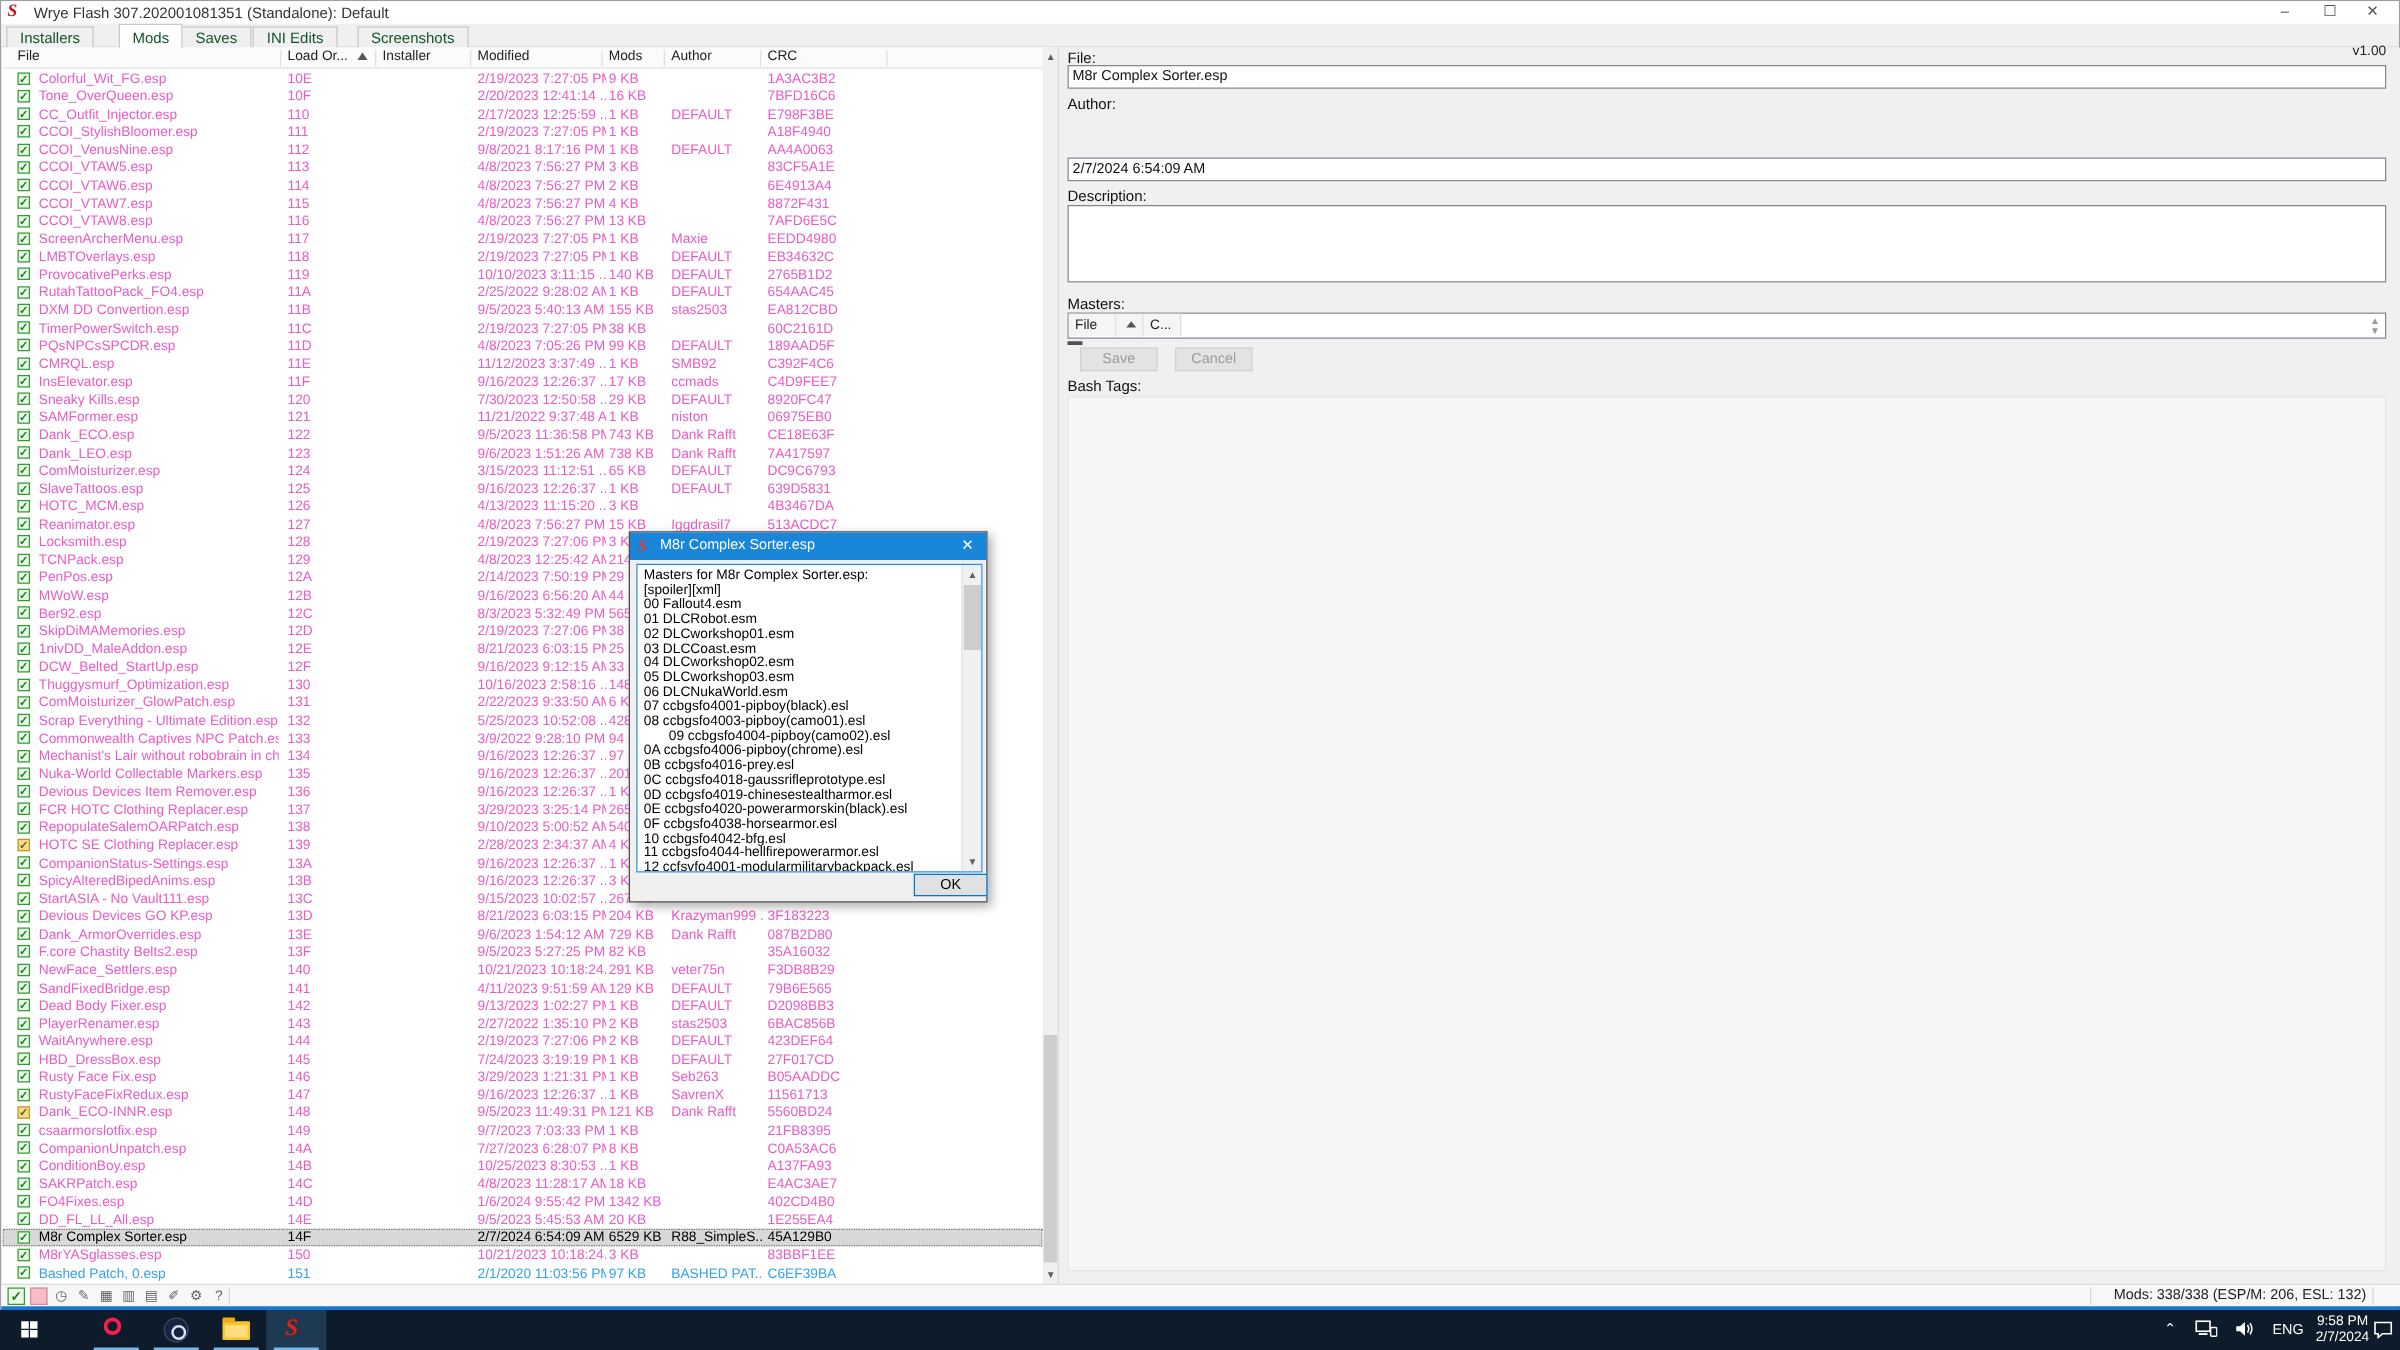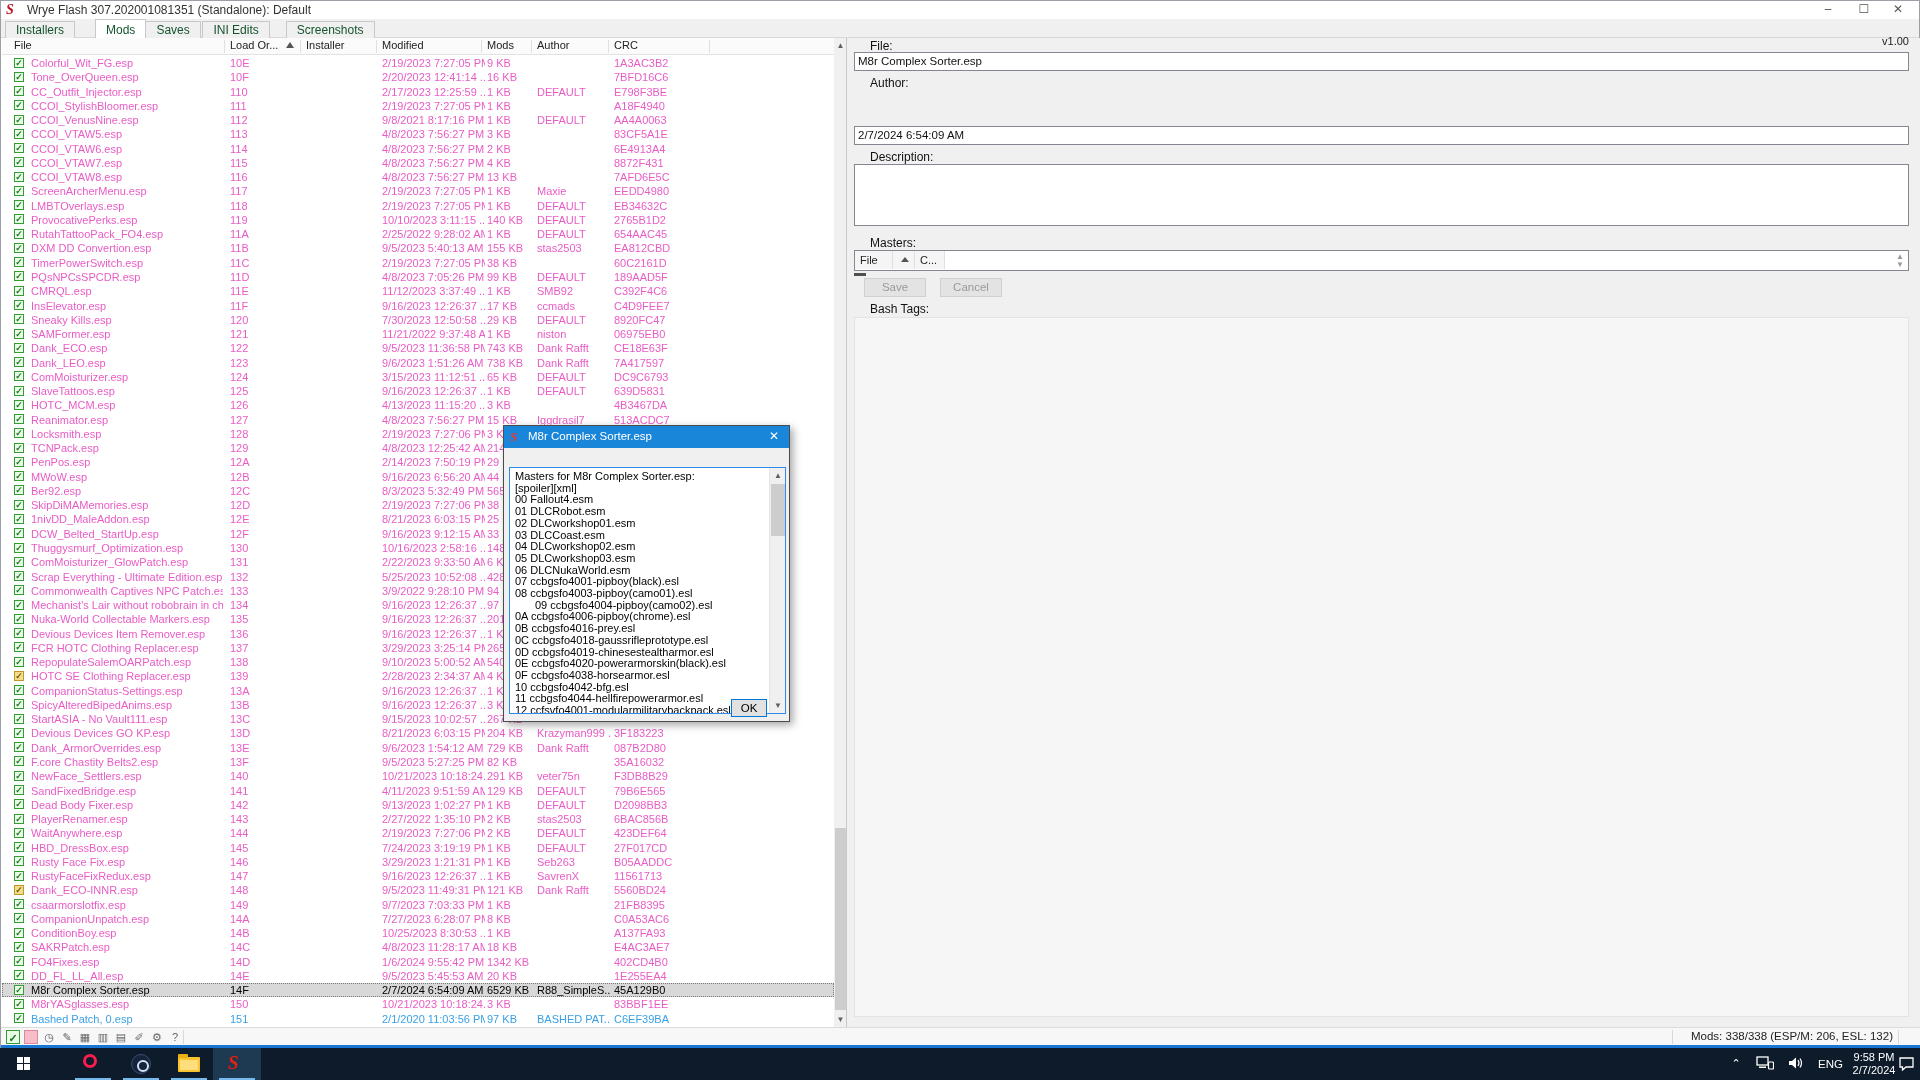--- a/index.html
+++ b/index.html
@@ -36,43 +36,43 @@
   .c-auth { position:absolute; left:535px; width:74px; overflow:hidden; }
   .c-crc  { position:absolute; left:612px; width:95px; overflow:hidden; }
 
   
   #vscroll { position:absolute; left:832px; top:0; width:13px; height:989px; background:#f0f0f0; }
   .sb-arrow { position:absolute; left:0; width:13px; height:15px; color:#606060; font-size:8px; text-align:center; line-height:15px; }
   #vthumb { position:absolute; left:1px; top:790px; width:11px; height:182px; background:#cdcdcd; }
 
   
   #panel { position:absolute; left:846px; top:37px; width:1073px; height:989px; background:#f0f0f0; }
-  .plabel { position:absolute; left:7px; font-size:12px; color:#111;margin-left:16px; }
+  .plabel { position:absolute; left:7px; font-size:12px; color:#111; }
   .pinput { position:absolute; left:7px; width:1055px; height:19px; background:#fff; border:1px solid #828790; font-size:11.5px; color:#111; line-height:17px; padding:0 3px; }
   #version { position:absolute; right:11px; top:-3px; font-size:11px; color:#222; }
   #desc-box { position:absolute; left:7px; top:126px; width:1055px; height:62px; background:#fff; border:1px solid #828790; }
   .mini-chev { position:absolute; right:2px; width:12px; font-size:8px; color:#999; text-align:center; }
   #masters-box { position:absolute; left:7px; top:212px; width:1055px; height:21px; background:#fff; border:1px solid #828790; }
   .mh-cell { position:absolute; top:0; height:18px; font-size:11px; color:#222; line-height:18px; padding-left:5px; background:#f5f5f5; border-right:1px solid #e0e0e0; }
   #m-sort { position:absolute; left:46px; top:6px; width:0; height:0; border-left:4px solid transparent; border-right:4px solid transparent; border-bottom:5px solid #555; }
   #m-hthumb { position:absolute; left:7px; top:235px; width:12px; height:3px; background:#505050; }
   .pbtn { position:absolute; top:240px; width:62px; height:19px; background:#e3e3e3; border:1px solid #d0d0d0; color:#9a9a9a; font-size:11.5px; text-align:center; line-height:17px; }
   #bashtags-area { position:absolute; left:7px; top:279px; width:1055px; height:700px; background:#f6f6f6; border:1px solid #e3e3e3; }
 
   
   #dialog { position:absolute; left:503px; top:425px; width:287px; height:297px; background:#f0f0f0; border:1px solid #4b4b4b; box-shadow:3px 3px 8px rgba(0,0,0,.35); z-index:10; }
   #dlg-titlebar { position:absolute; left:0; top:0; width:100%; height:22px; background:#1a86d9; }
   #dlg-icon { position:absolute; left:6px; top:3px; color:#e8372c; font:italic bold 13px "Liberation Serif",serif; }
   #dlg-title { position:absolute; left:24px; top:4px; font-size:11.5px; color:#fff; }
   #dlg-close { position:absolute; right:0; top:0; width:30px; height:22px; color:#fff; font-size:12px; text-align:center; line-height:21px; }
-  #dlg-list { position:absolute; left:5px; top:25px; width:277px; height:247px; background:#fff; border:1px solid #2d8ceb; overflow:hidden;margin-top:16px; }
+  #dlg-list { position:absolute; left:5px; top:25px; width:277px; height:247px; background:#fff; border:1px solid #2d8ceb; overflow:hidden; }
   .dline { position:absolute; left:5px; width:248px; font-size:11px; color:#000; white-space:nowrap; line-height:11.7px; }
   #dlg-sb { position:absolute; right:0; top:0; width:16px; height:245px; background:#f0f0f0; border-left:1px solid #e4e4e4; }
   #dlg-thumb { position:absolute; left:1px; top:16px; width:14px; height:52px; background:#cdcdcd; }
-  #dlg-ok { position:absolute; left:227px; top:273px; width:36px; height:18px; background:#e1e1e1; border:1px solid #0078d7; font-size:11.5px; text-align:center; line-height:16px; color:#000; }
+  #dlg-ok { position:absolute; left:227px; top:273px; width:59px; height:18px; background:#e1e1e1; border:1px solid #0078d7; font-size:11.5px; text-align:center; line-height:16px; color:#000; }
 
   
   #statusbar { position:absolute; left:0; top:1026px; width:1920px; height:18px; background:#f7f7f7; border-top:1px solid #dcdcdc; }
   .sicon { position:absolute; top:2px; width:14px; height:14px; font-size:11px; line-height:14px; text-align:center; color:#666; }
   #sb-sep { position:absolute; left:182px; top:2px; width:1px; height:14px; background:#d8d8d8; }
   #mods-count { position:absolute; right:28px; top:2px; font-size:11.5px; color:#222; }
   .sb-vline { position:absolute; top:2px; width:1px; height:14px; background:#d8d8d8; }
   #accent-strip { position:absolute; left:0; top:1044px; width:1920px; height:4px; background:#1976d2; }
 
   

